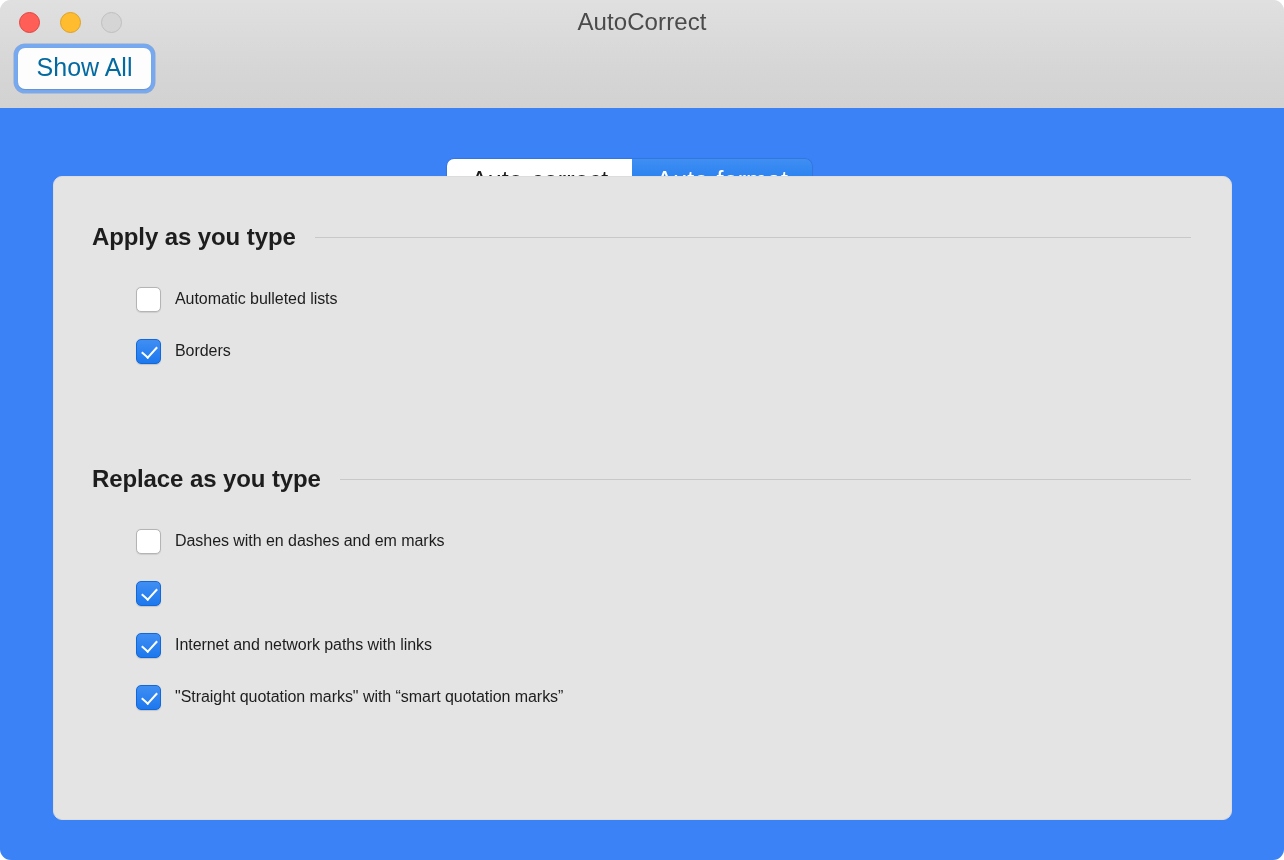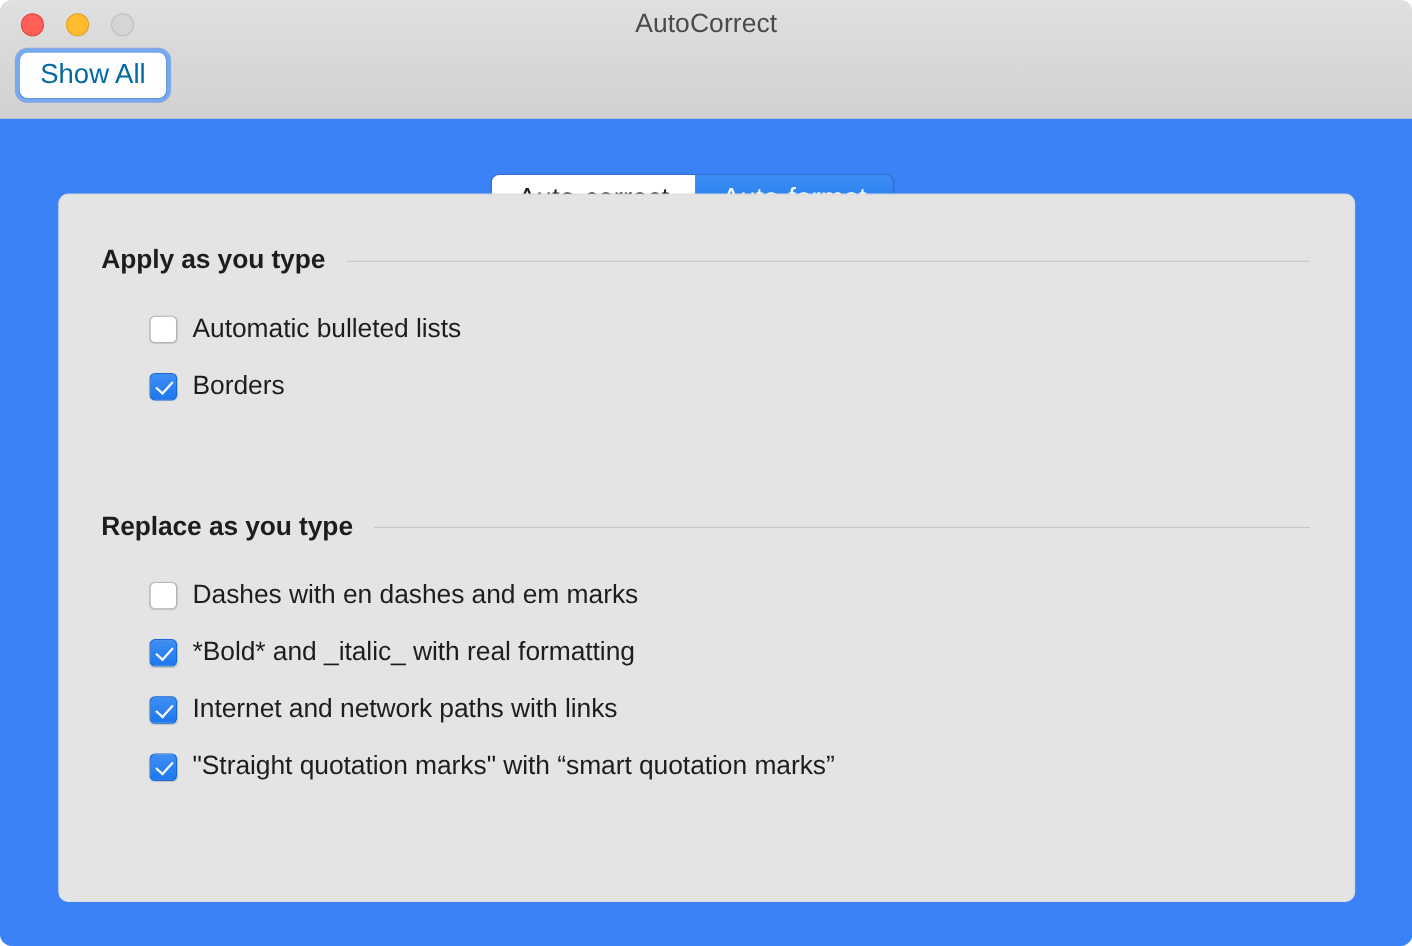--- a/index.html
+++ b/index.html
@@ -201,21 +201,21 @@
     left: 8px;
     top: 3px;
     width: 7px;
     height: 13px;
     border: solid #ffffff;
     border-width: 0 2.6px 2.6px 0;
     transform: rotate(42deg);
   }
 
   .check-label {
-    font-size: 24px;
+    font-size: 16px;
     color: #1d1d1d;
     white-space: nowrap;
     letter-spacing: -0.05px;
   }
 </style>
 </head>
 <body>
 
 <div class="window">
 
@@ -265,21 +265,20 @@
           <div class="group-title">Replace as you type</div>
           <div class="group-rule"></div>
         </div>
         <div class="rows">
           <div class="check-row">
             <span class="checkbox off"></span>
             <span class="check-label">Dashes with en dashes and em marks</span>
           </div>
           <div class="check-row">
             <span class="checkbox on"></span>
-            <span class="check-label">*Bold* and _italic_ with real formatting</span>
           </div>
           <div class="check-row">
             <span class="checkbox on"></span>
             <span class="check-label">Internet and network paths with links</span>
           </div>
           <div class="check-row">
             <span class="checkbox on"></span>
             <span class="check-label">"Straight quotation marks" with “smart quotation marks”</span>
           </div>
         </div>

